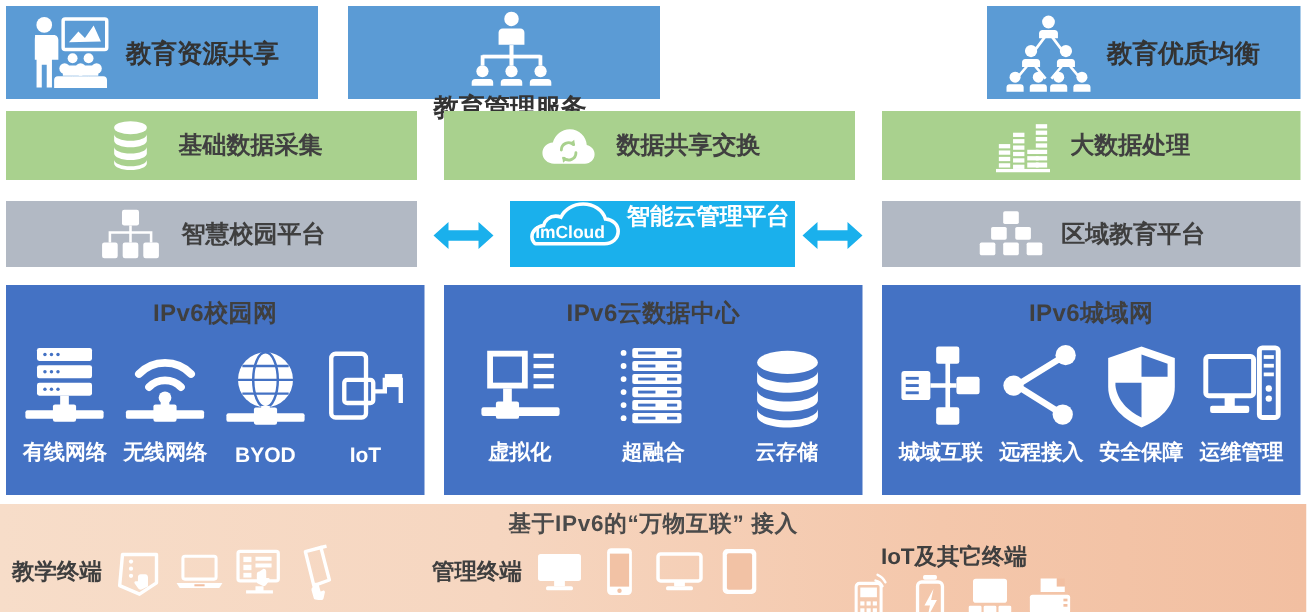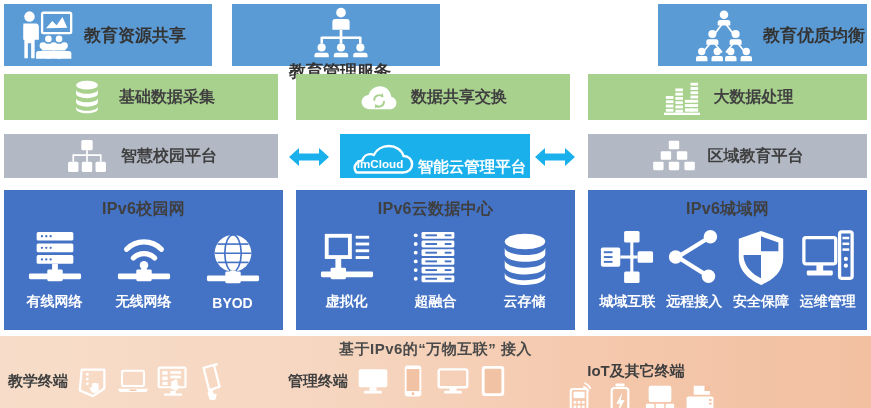--- a/index.html
+++ b/index.html
@@ -49,21 +49,21 @@
     justify-content:center;
   }
   .row3 .ic{width:44px;height:36px;}
   .row3 .lbl{font-size:16px;color:#3f3f3f;margin-left:12px;}
 
   
   .cloudbox{
     position:absolute;
     top:134px;left:340px;width:190px;height:44px;
     background:#1ab0ec;
-    display:flex;align-items:flex-end;justify-content:center;
+    display:flex;align-items:flex-start;justify-content:center;
     box-sizing:border-box;
   }
   .cloudbox .logo{width:72px;height:34px;flex:0 0 auto;}
   .cloudbox .lbl{font-size:15.5px;font-weight:bold;color:#ffffff;margin-left:2px;white-space:nowrap;}
 
   .arrow{position:absolute;top:145px;width:44px;height:24px;}
   .arrow.left{left:287px;}
   .arrow.right{left:533px;}
 
   
@@ -158,21 +158,21 @@
           <path d="M27 49.4h10c1.5 0 2.4 1 2.4 2.4V54H24.6v-2.2c0-1.4 1-2.4 2.4-2.4z"></path>
           <circle cx="52" cy="44" r="4.2"></circle>
           <path d="M47 49.4h10c1.5 0 2.4 1 2.4 2.4V54H44.6v-2.2c0-1.4 1-2.4 2.4-2.4z"></path>
         </g>
       </svg>
     </span>
     <span class="lbl">教育管理服务</span>
   </div>
 
 
-  <div class="card row1" style="left:658px;width:209px;padding-left:25px;">
+  <div class="card row1" style="left:658px;width:209px;">
     <span class="ic">
       <svg viewBox="0 0 64 56" width="62" height="56">
         <g fill="none" stroke="#ffffff" stroke-width="1.8">
           <path d="M32 14 L20 30 M32 14 L44 30 M20 34 L10 46 M20 34 L30 46 M44 34 L34 46 M44 34 L54 46"></path>
         </g>
         <g fill="#ffffff">
           <circle cx="32" cy="7" r="4.4"></circle>
             <path d="M27.8 12.6h8.4c1.4 0 2.3 1 2.3 2.3v3.3H25.5v-3.3c0-1.3 1-2.3 2.3-2.3z"></path>
           <circle cx="20" cy="27" r="4.2"></circle>
             <path d="M16 32.4h8c1.4 0 2.2 1 2.2 2.2V38H13.8v-3.4c0-1.3.9-2.2 2.2-2.2z"></path>
@@ -365,20 +365,33 @@
                 <path d="M13 14.5h32"></path>
                 <path d="M13 33.5h32"></path>
             </g>
             <rect x="26" y="42" width="6" height="6" fill="#ffffff"></rect>
             <rect x="2" y="47" width="54" height="6" rx="1.5" fill="#ffffff"></rect>
             <rect x="21" y="43" width="16" height="12" rx="1.5" fill="#ffffff"></rect>
           </svg>
         </span>
         <span class="lbl">BYOD</span>
       </div>
+      <div class="item">
+        <span class="ic">
+          <svg viewBox="0 0 58 62" width="56" height="60">
+            <g fill="none" stroke="#ffffff" stroke-width="3">
+              <rect x="5" y="6" width="24" height="44" rx="3"></rect>
+              <rect x="14" y="24" width="20" height="16" rx="2"></rect>
+              <path d="M34 32h8v-8h11v16"></path>
+            </g>
+            <rect x="42" y="20" width="12" height="9" fill="#ffffff"></rect>
+          </svg>
+        </span>
+        <span class="lbl">IoT</span>
+      </div>
     </div>
   </div>
 
   <div class="panel" style="left:296px;width:279px;">
     <div class="ptitle">IPv6云数据中心</div>
     <div class="items">
       <div class="item">
         <span class="ic">
           <svg viewBox="0 0 58 62" width="56" height="60">
             <g fill="#ffffff">

